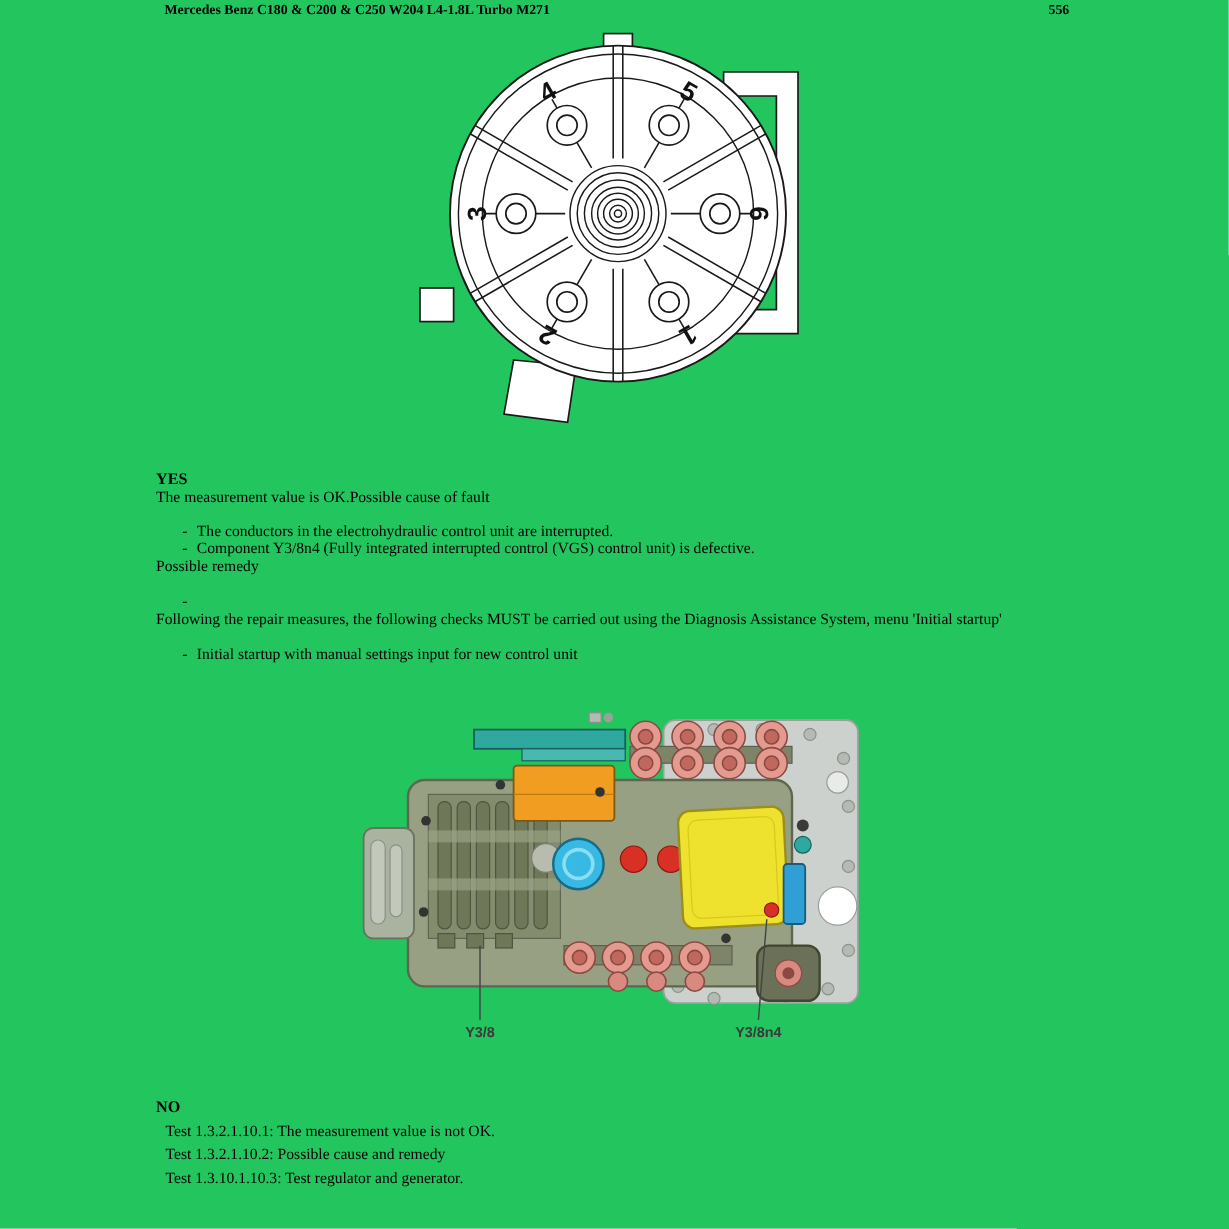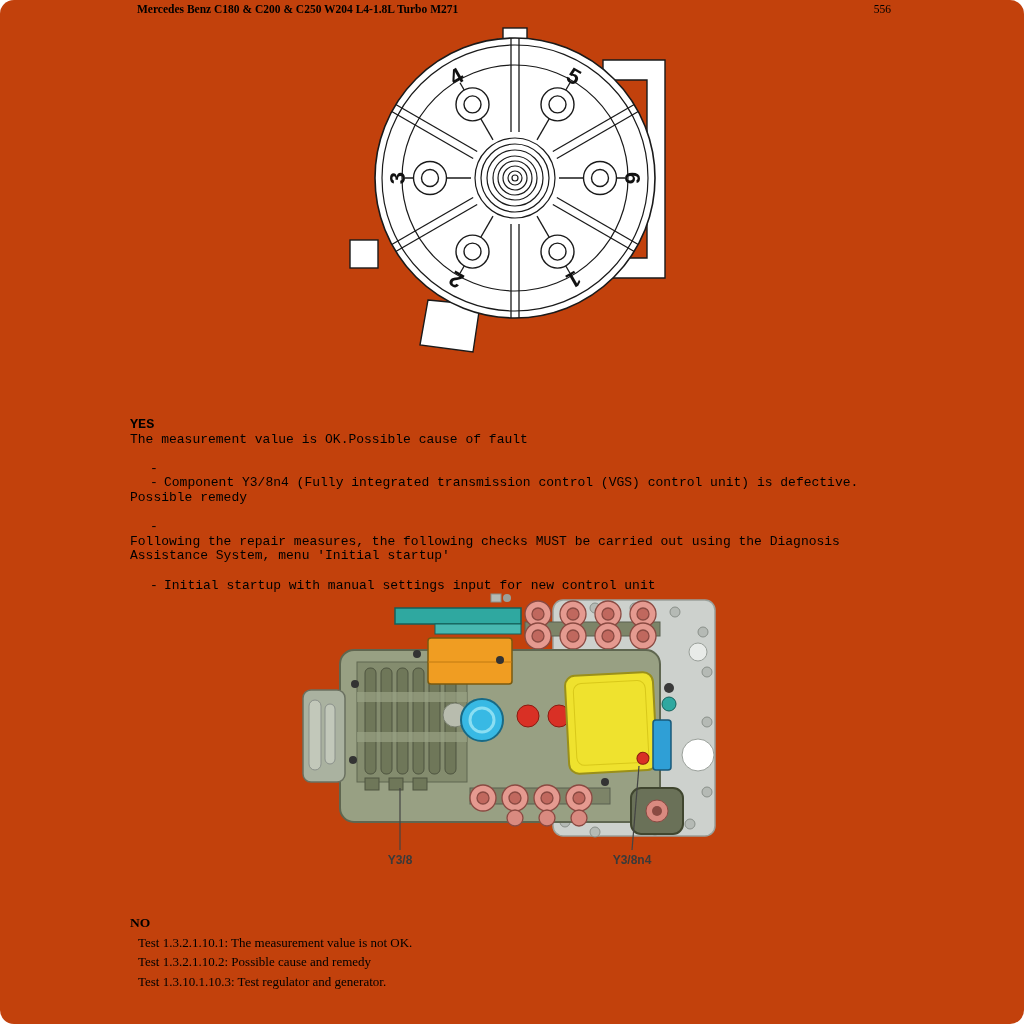--- a/index.html
+++ b/index.html
@@ -1,24 +1,24 @@
 <!DOCTYPE html>
 <html><head>
 <meta charset="utf-8">
 <style>
   html,body{margin:0;padding:0;background:#fff;}
   .page{
-    position:relative;width:1024px;height:1024px;background:#c2410c;
-    font-family:"Liberation Serif",serif;color:#000;overflow:hidden;border-radius:14px;
+    position:relative;width:1024px;height:1024px;background:#22c55e;
+    font-family:"Liberation Serif",serif;color:#000;overflow:hidden;
   }
   .hdr-title{position:absolute;left:137px;top:3px;font-size:11.5px;font-weight:bold;}
-  .hdr-page{position:absolute;right:133px;top:3px;font-size:11.5px;font-weight:normal;}
+  .hdr-page{position:absolute;right:133px;top:3px;font-size:11.5px;font-weight:bold;}
   .connector-svg{position:absolute;left:345px;top:8px;}
   .valve-svg{position:absolute;left:295px;top:592px;}
-  .yes-block{position:absolute;left:130px;top:418px;width:745px;font-size:13px;line-height:14.6px;font-family:Liberation Mono, monospace;}
+  .yes-block{position:absolute;left:130px;top:392px;width:745px;font-size:13px;line-height:14.6px;}
   .no-block{position:absolute;left:130px;top:916px;width:745px;font-size:13px;line-height:14.6px;}
   .sec-heading{font-weight:bold;font-size:13.5px;}
   .gap{height:14.6px;}
   .bullet{display:flex;padding-left:14px;}
   .bullet .dash{flex:0 0 20px;text-align:center;}
   .test-line{margin-top:5px;padding-left:8px;}
   svg text.pin-num{font-family:"Liberation Sans",sans-serif;font-weight:bold;font-size:22px;fill:#111;}
   svg text.part-label{font-family:"Liberation Sans",sans-serif;font-weight:bold;font-size:12px;fill:#3a3a3a;}
 </style>
 </head>
@@ -125,24 +125,25 @@
       <text class="pin-num" text-anchor="middle" transform="translate(229,272) rotate(150)" dy="8">1</text>
     </g>
   </svg>
 
   <div class="yes-block">
     <div class="sec-heading">YES</div>
     <div>The measurement value is OK.Possible cause of fault</div>
     <div class="gap"></div>
     <div class="bullet">
       <span class="dash">-</span>
-    </div>
-    <div class="bullet">
-      <span class="dash">-</span>
-      <span>Component Y3/8n4 (Fully integrated transmission control (VGS) control unit) is defective.</span>
+      <span>The conductors in the electrohydraulic control unit are interrupted.</span>
+    </div>
+    <div class="bullet">
+      <span class="dash">-</span>
+      <span>Component Y3/8n4 (Fully integrated interrupted control (VGS) control unit) is defective.</span>
     </div>
     <div>Possible remedy</div>
     <div class="gap"></div>
     <div class="bullet">
       <span class="dash">-</span>
     </div>
     <div>Following the repair measures, the following checks MUST be carried out using the Diagnosis Assistance System, menu 'Initial startup'</div>
     <div class="gap"></div>
     <div class="bullet">
       <span class="dash">-</span>

